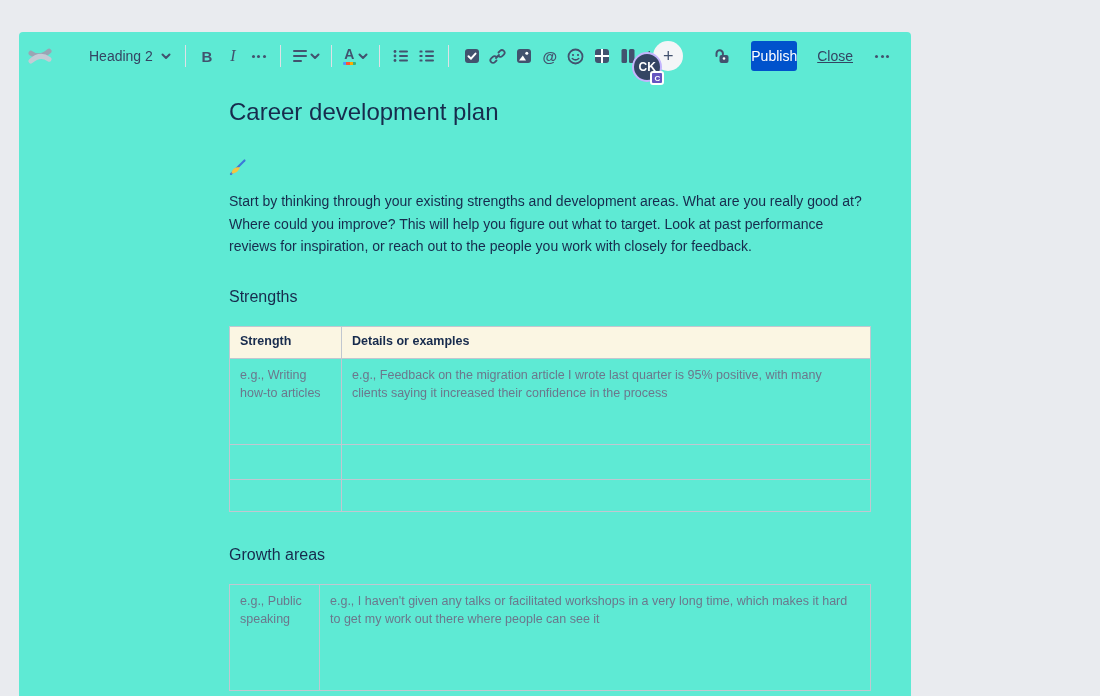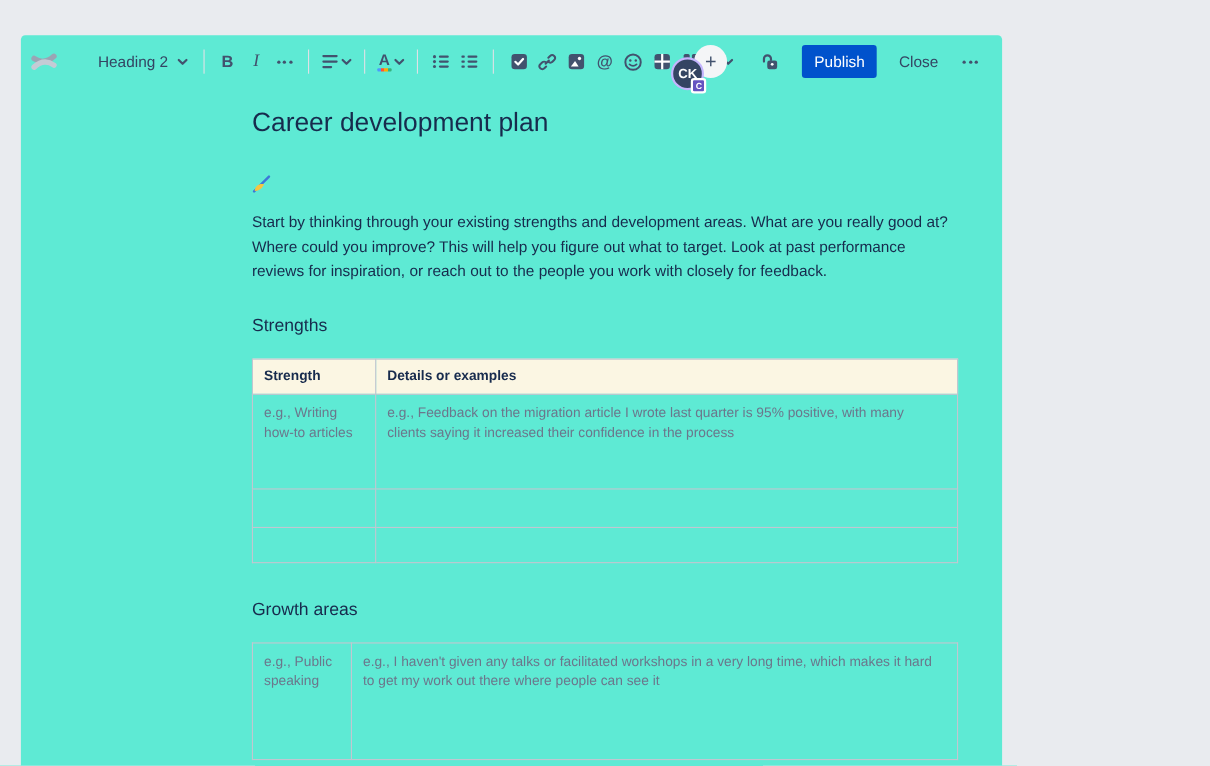--- a/index.html
+++ b/index.html
@@ -54,23 +54,23 @@
     margin-top:22px;
   }
   .avatar .badge {
     position:absolute; right:-4px; bottom:-5px; width:14px; height:14px; border-radius:3px;
     background:#6554C0; color:#fff; font-size:8px; font-weight:bold;
     display:flex; align-items:center; justify-content:center; border:2px solid #FFFFFF;
   }
   .lock-btn { margin-right:16px; }
   .publish-btn {
     background:#0052CC; color:#FFFFFF; font-size:14px; border:none; border-radius:3px;
-    padding:7px 11px; cursor:pointer; margin-right:14px; font-family:inherit;
-  }
-  .close-btn { color:#344563; font-size:14px; cursor:pointer; padding:6px 6px; border-radius:3px; margin-right:10px; }
+    padding:7px 0; cursor:pointer; margin-right:14px; font-family:inherit;
+  }
+  .close-btn { color:#344563; font-size:14px; cursor:pointer; padding:6px 6px; border-radius:3px; margin-right:10px;text-decoration:underline; }
   
   .doc { margin-left:210px; width:641px; padding-top:18px; }
   .doc-title { font-size:24px; font-weight:500; color:#172B4D; letter-spacing:0; cursor:text; }
   .h2 { margin-top:31px; font-size:19px; font-weight:bold; color:#172B4D; display:flex; align-items:center; gap:7px; cursor:text; }
   .intro { margin-top:14px; font-size:14px; line-height:22.5px; color:#172B4D; cursor:text; }
   .h3 { margin-top:30px; font-size:16px; font-weight:normal; color:#172B4D; cursor:text; }
   table { border-collapse:collapse; table-layout:fixed; width:641px; margin-top:20px; }
   th, td { border:1px solid #C1C7D0; text-align:left; vertical-align:top; padding:7px 10px; }
   th { background:#FBF6E3; color:#172B4D; font-size:12.5px; font-weight:bold; height:32px; }
   td { color:#6B778C; font-size:12.5px; line-height:18px; cursor:text; }

